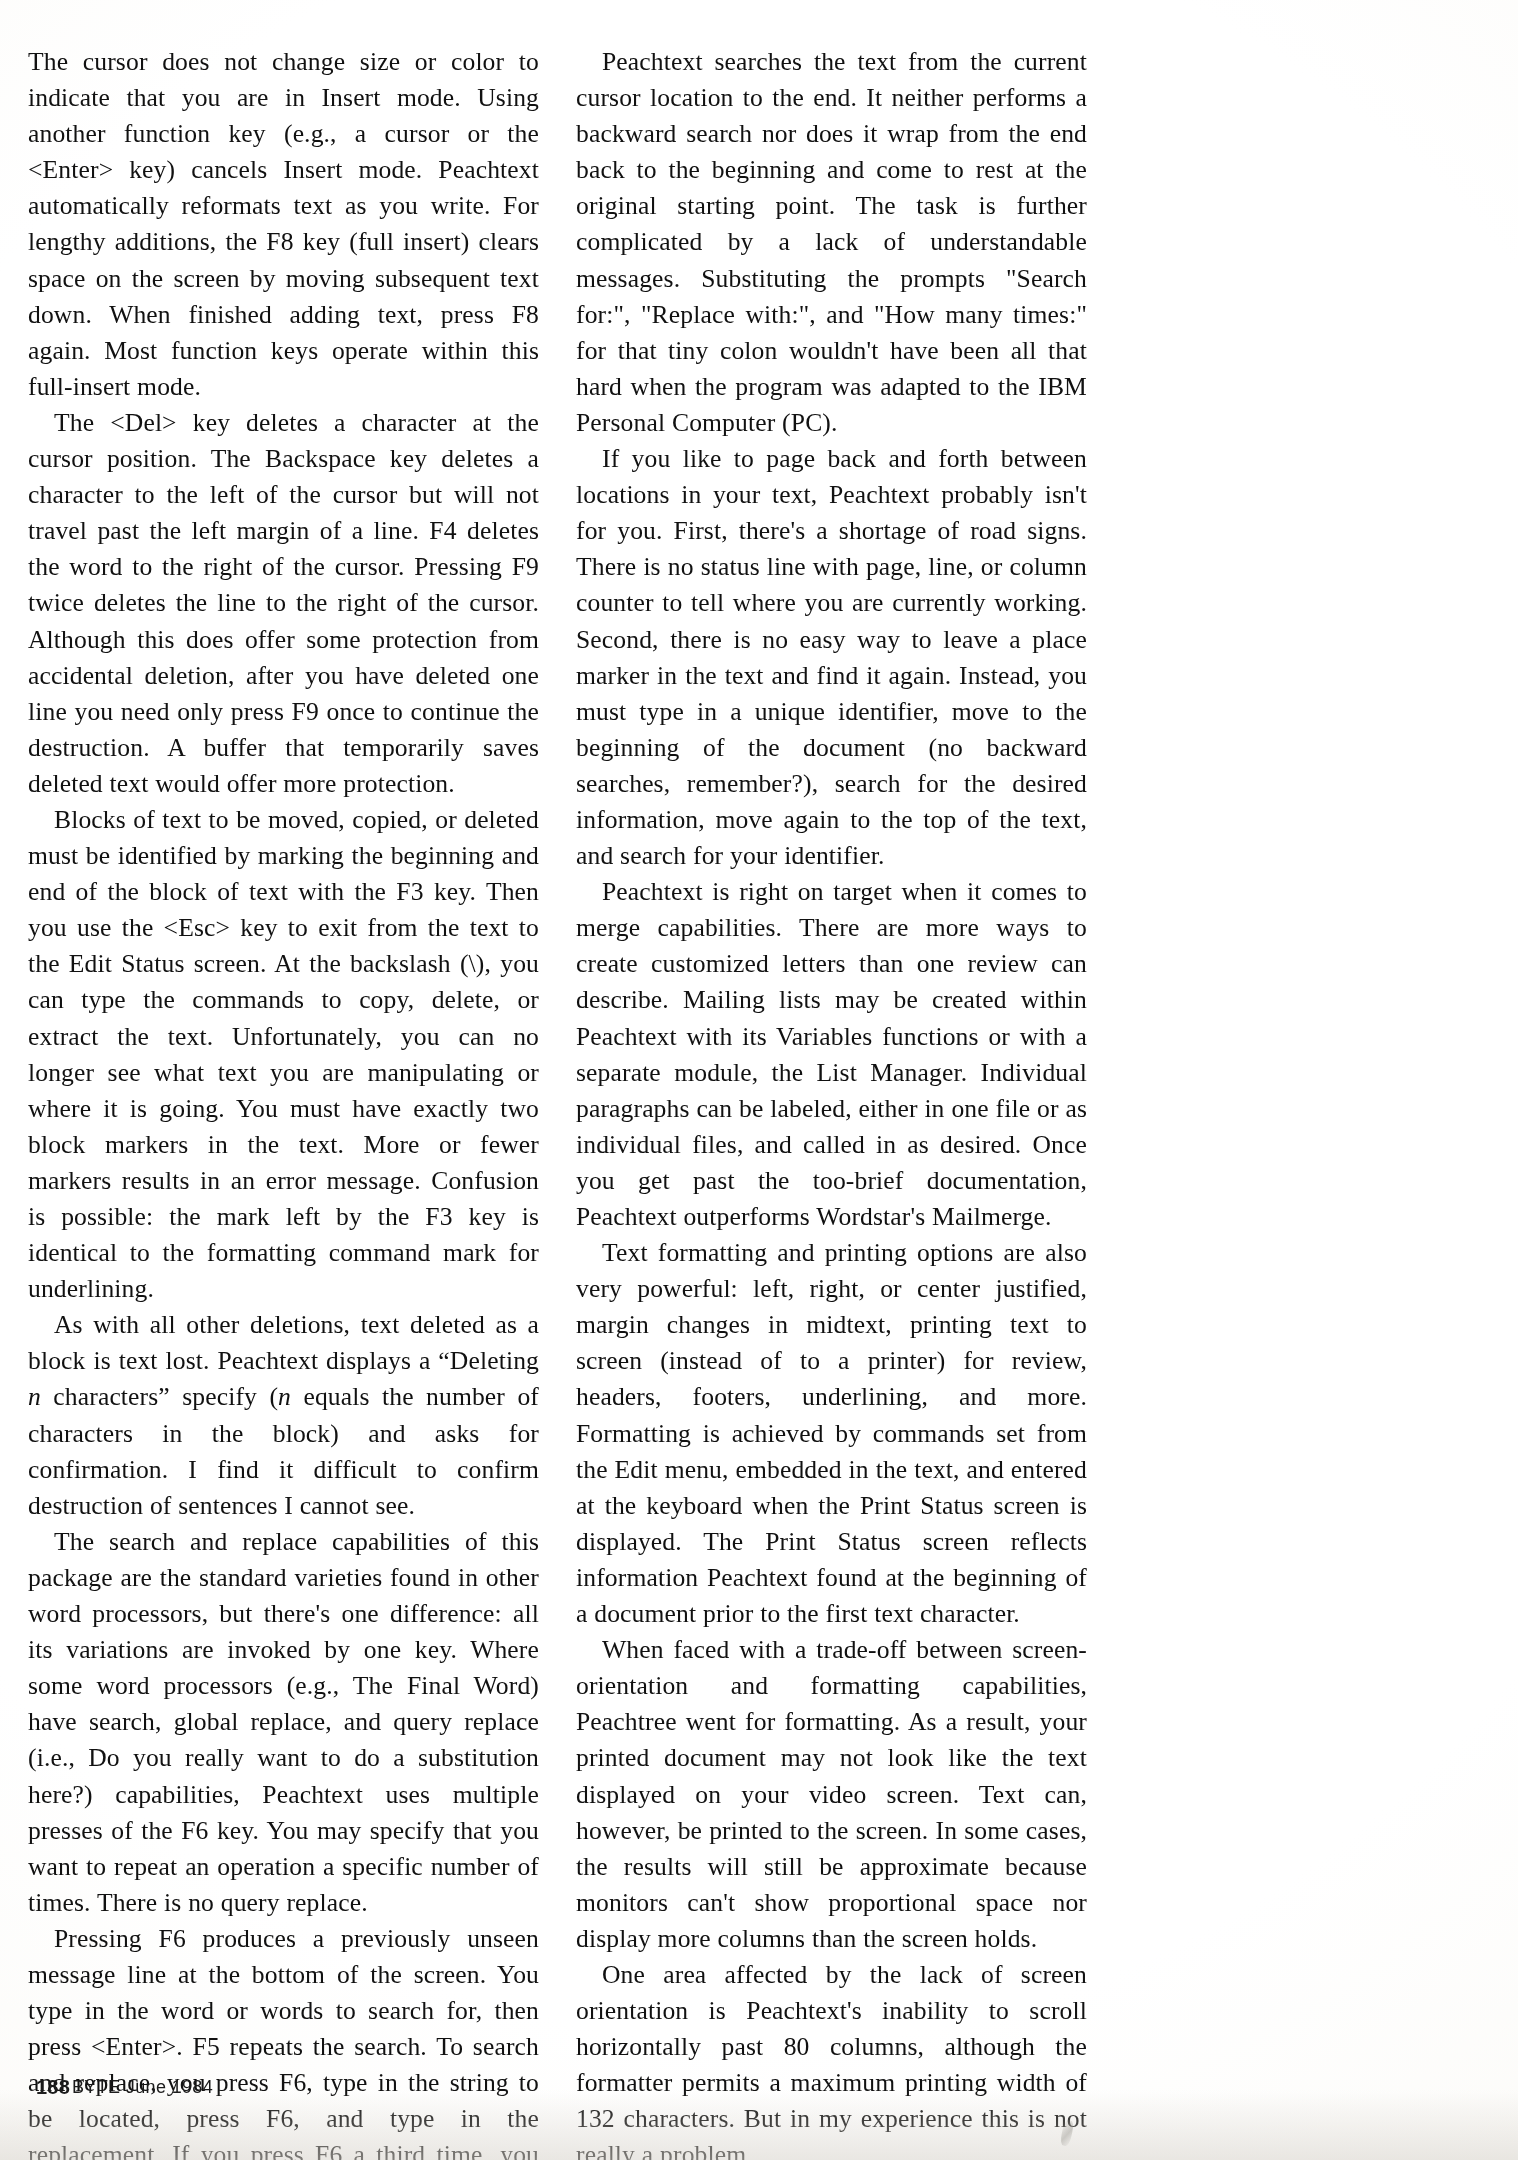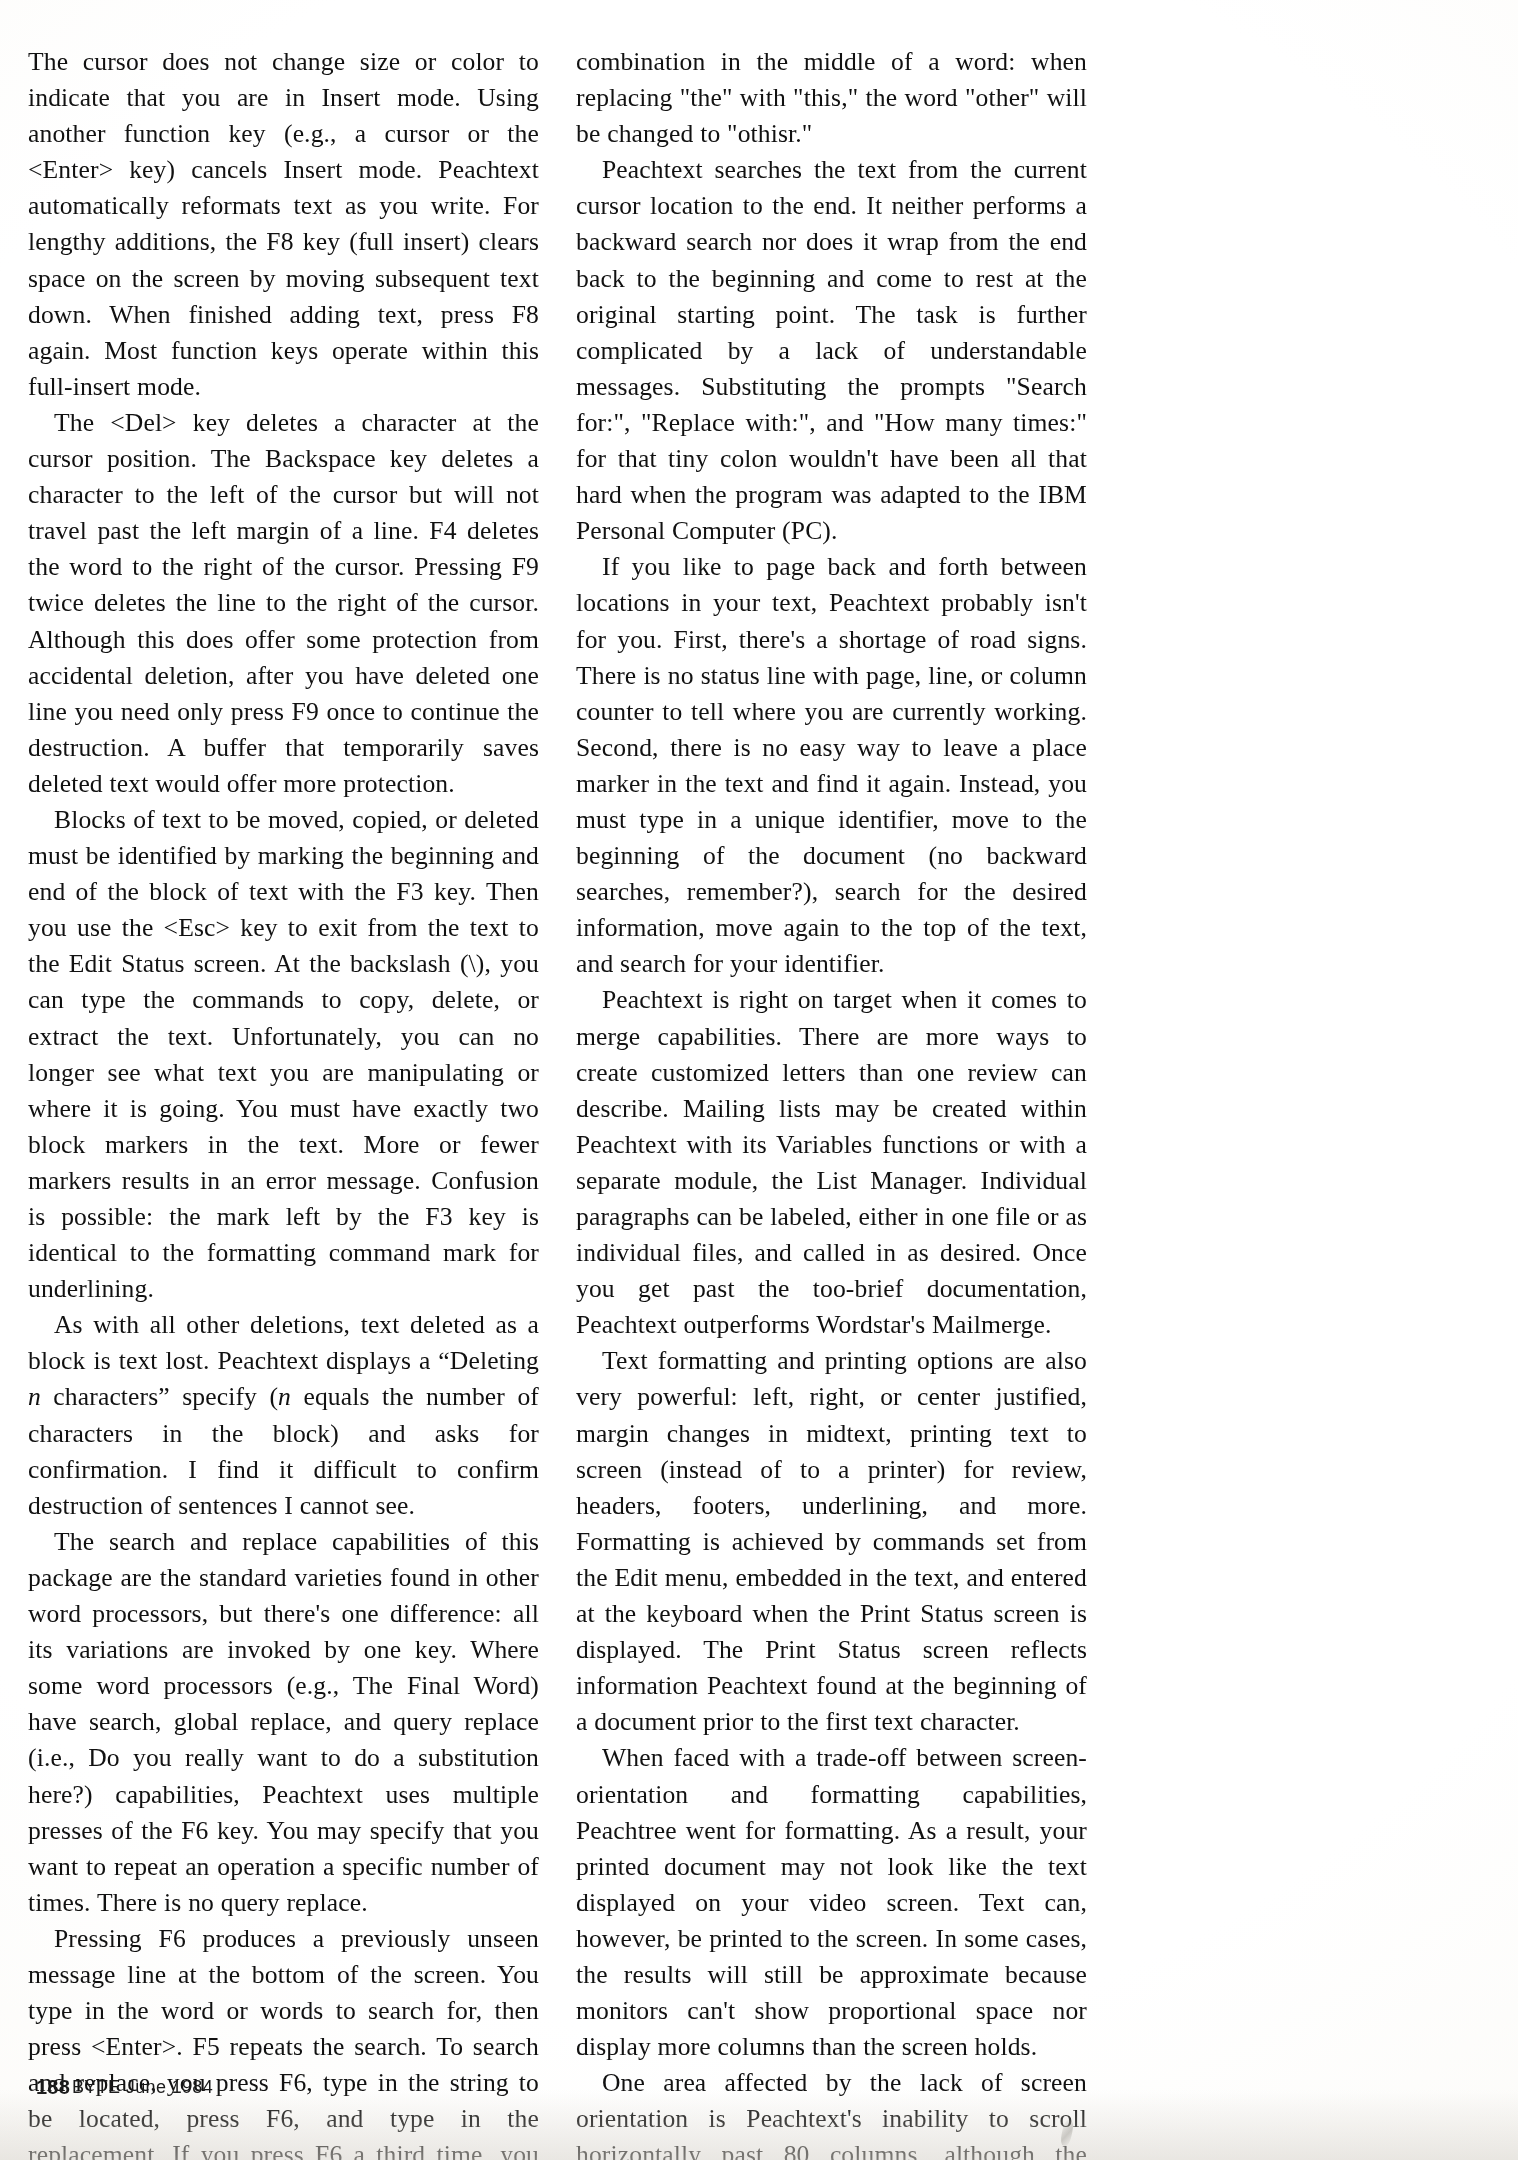--- a/index.html
+++ b/index.html
@@ -129,21 +129,20 @@
       <p>Blocks of text to be moved, copied, or deleted must be identified by marking the beginning and end of the block of text with the F3 key. Then you use the &lt;Esc&gt; key to exit from the text to the Edit Status screen. At the backslash (\), you can type the commands to copy, delete, or extract the text. Unfortunately, you can no longer see what text you are manipulating or where it is going. You must have exactly two block markers in the text. More or fewer markers results in an error message. Confusion is possible: the mark left by the F3 key is identical to the formatting command mark for underlining.</p>
       <p>
         <span>As with all other deletions, text deleted as a block is text lost. Peachtext displays a “Deleting </span><span class="ital">n</span><span> characters” specify (</span><span class="ital">n</span><span> equals the number of characters in the block) and asks for confirmation. I find it difficult to confirm destruction of sentences I cannot see.</span>
       </p>
       <p>The search and replace capabilities of this package are the standard varieties found in other word processors, but there's one difference: all its variations are invoked by one key. Where some word processors (e.g., The Final Word) have search, global replace, and query replace (i.e., Do you really want to do a substitution here?) capabilities, Peachtext uses multiple presses of the F6 key. You may specify that you want to repeat an operation a specific number of times. There is no query replace.</p>
       <p>Pressing F6 produces a previously unseen message line at the bottom of the screen. You type in the word or words to search for, then press &lt;Enter&gt;. F5 repeats the search. To search and replace, you press F6, type in the string to be located, press F6, and type in the replacement. If you press F6 a third time, you can specify how many times you wish the action repeated. Just pressing &lt;Enter&gt; replaces only the first string found.</p>
 
     </div>
 
     <div class="column">
-      <p class="first">combination in the middle of a word: when replacing "the" with "this," the word "other" will be changed to "othisr."</p>
       <p>Peachtext searches the text from the current cursor location to the end. It neither performs a backward search nor does it wrap from the end back to the beginning and come to rest at the original starting point. The task is further complicated by a lack of understandable messages. Substituting the prompts "Search for:", "Replace with:", and "How many times:" for that tiny colon wouldn't have been all that hard when the program was adapted to the IBM Personal Computer (PC).</p>
       <p>If you like to page back and forth between locations in your text, Peachtext probably isn't for you. First, there's a shortage of road signs. There is no status line with page, line, or column counter to tell where you are currently working. Second, there is no easy way to leave a place marker in the text and find it again. Instead, you must type in a unique identifier, move to the beginning of the document (no backward searches, remember?), search for the desired information, move again to the top of the text, and search for your identifier.</p>
       <p>Peachtext is right on target when it comes to merge capabilities. There are more ways to create customized letters than one review can describe. Mailing lists may be created within Peachtext with its Variables functions or with a separate module, the List Manager. Individual paragraphs can be labeled, either in one file or as individual files, and called in as desired. Once you get past the too-brief documentation, Peachtext outperforms Wordstar's Mailmerge.</p>
 
 
       <p class="lead">Text formatting and printing options are also very powerful: left, right, or center justified, margin changes in midtext, printing text to screen (instead of to a printer) for review, headers, footers, underlining, and more. Formatting is achieved by commands set from the Edit menu, embedded in the text, and entered at the keyboard when the Print Status screen is displayed. The Print Status screen reflects information Peachtext found at the beginning of a document prior to the first text character.</p>
       <p>When faced with a trade-off between screen-orientation and formatting capabilities, Peachtree went for formatting. As a result, your printed document may not look like the text displayed on your video screen. Text can, however, be printed to the screen. In some cases, the results will still be approximate because monitors can't show proportional space nor display more columns than the screen holds.</p>
       <p>One area affected by the lack of screen orientation is Peachtext's inability to scroll horizontally past 80 columns, although the formatter permits a maximum printing width of 132 characters. But in my experience this is not really a problem.</p>
 
     </div>

